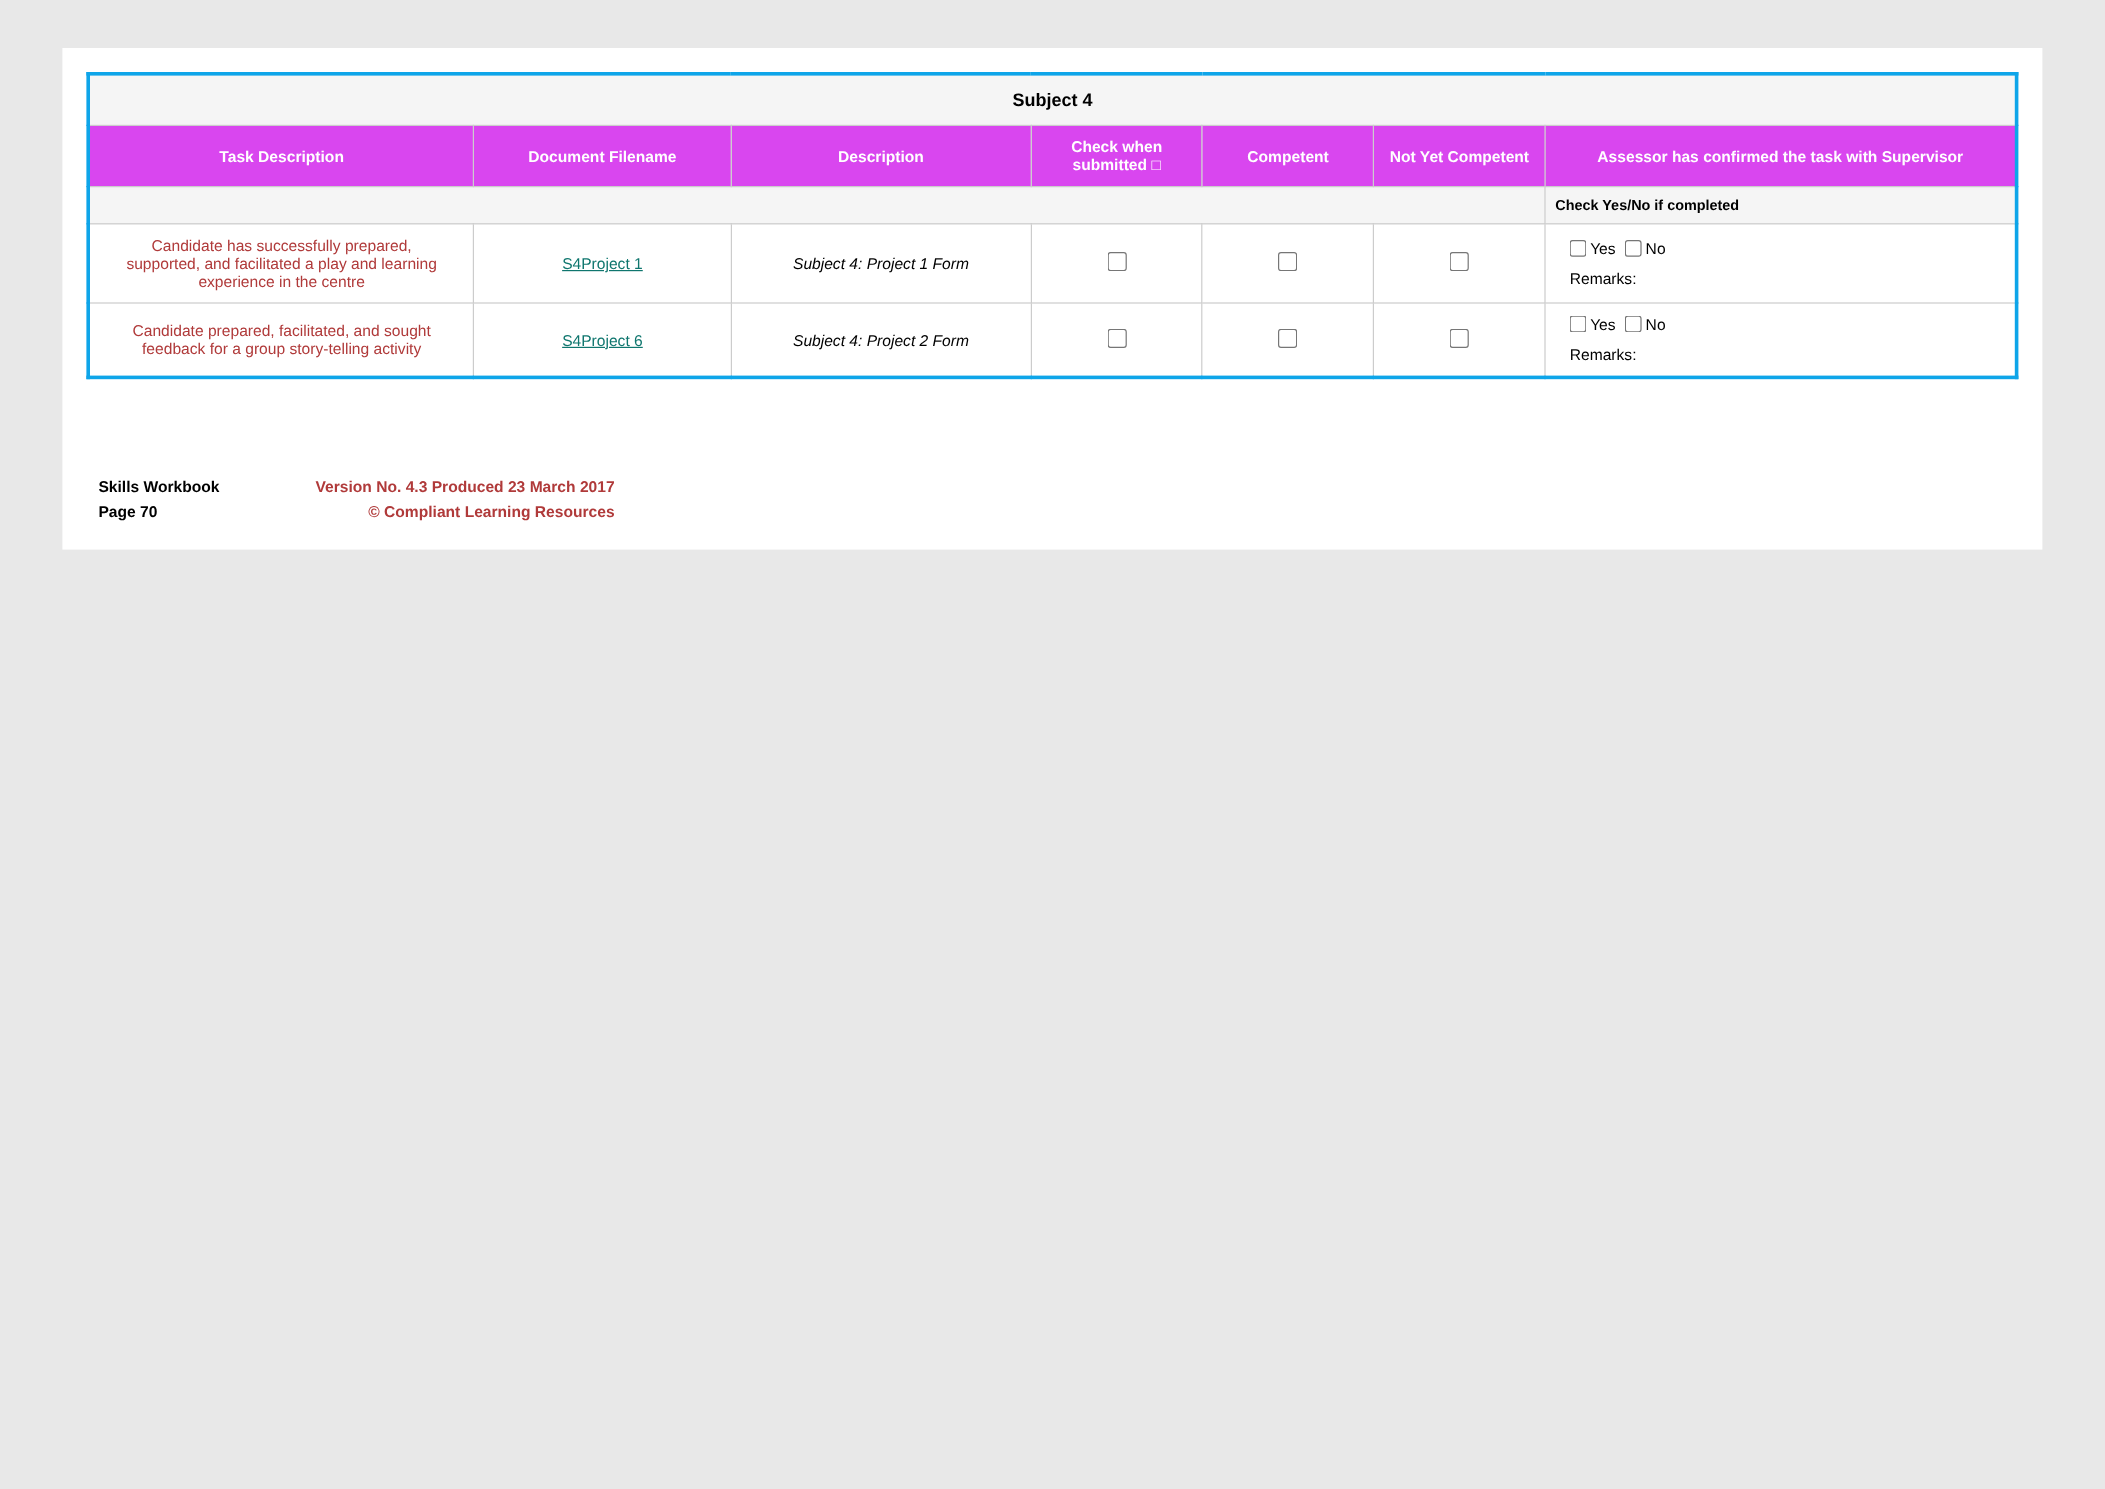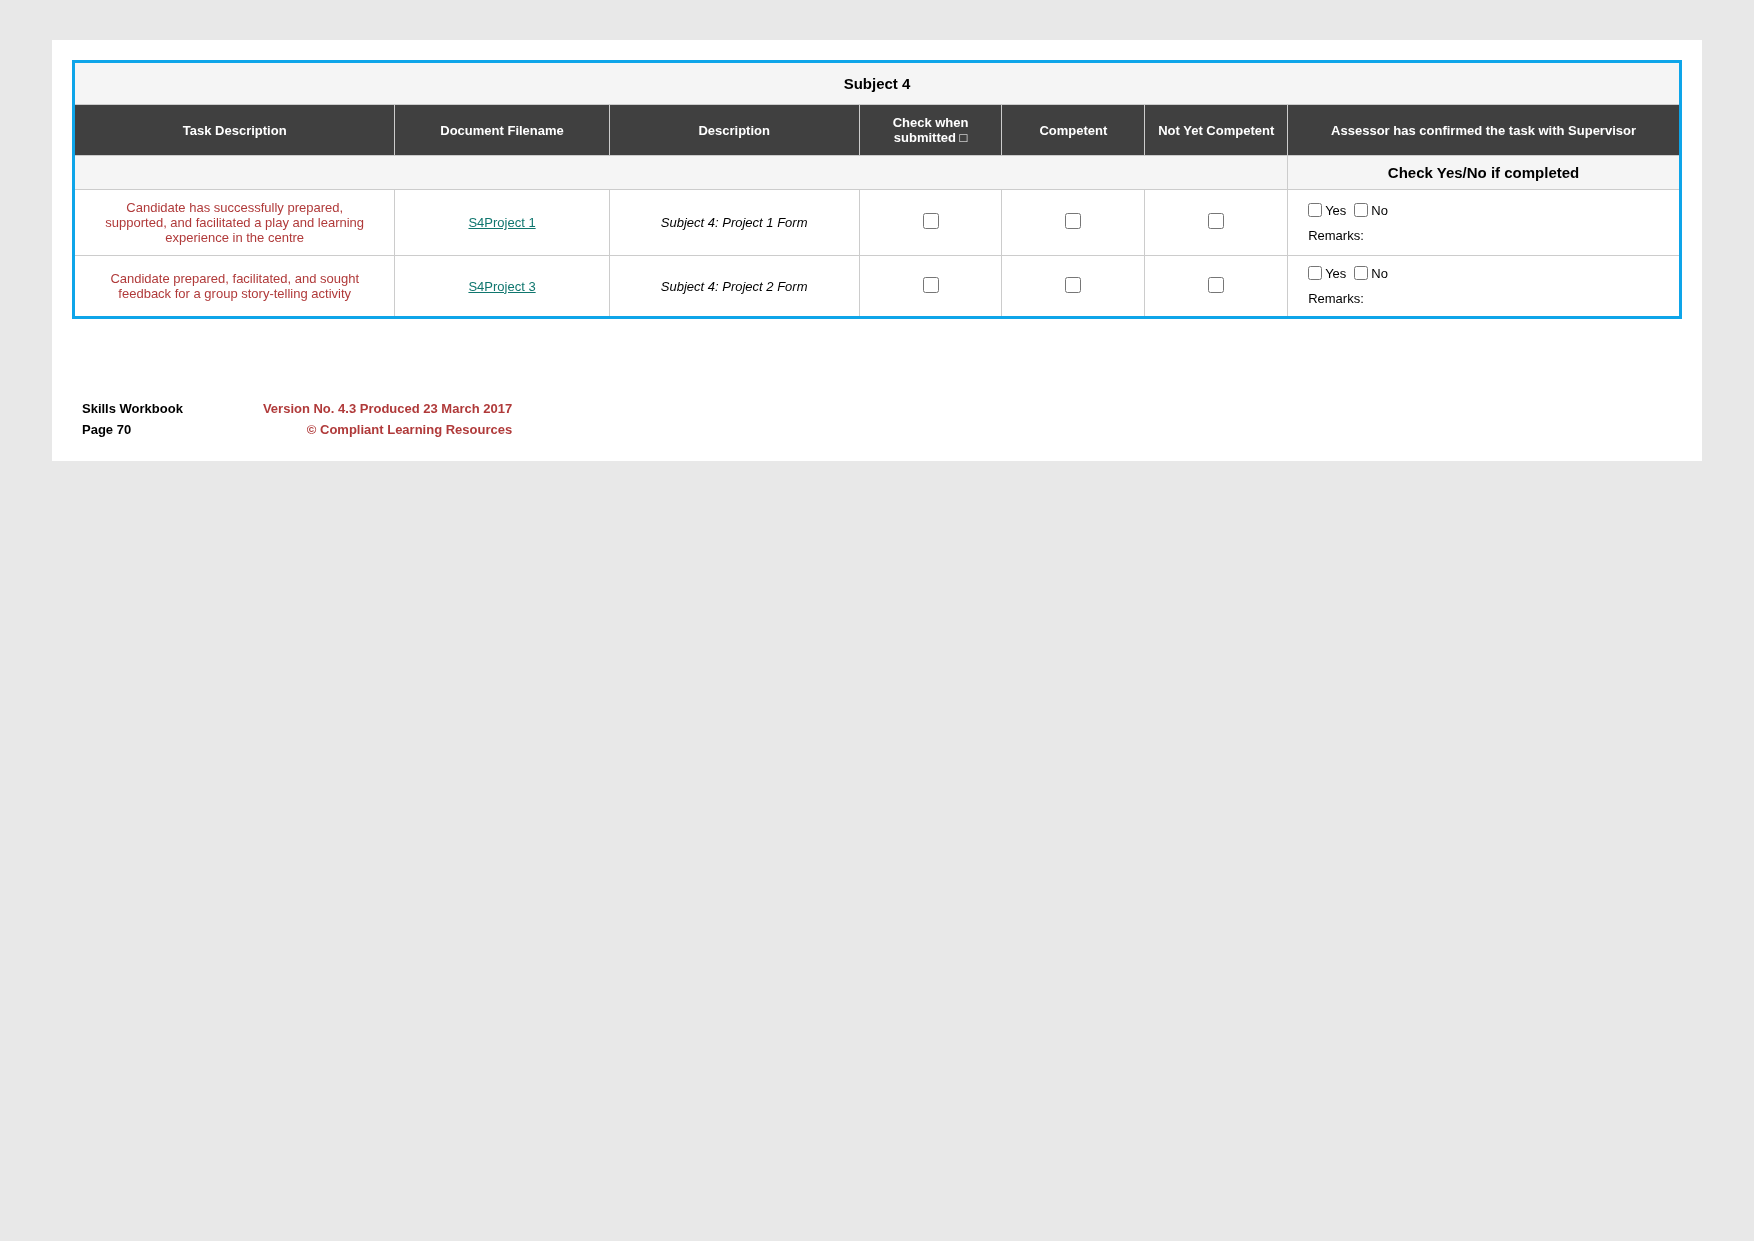--- a/index.html
+++ b/index.html
@@ -25,33 +25,33 @@
     }
     .subject-header {
       background: #f5f5f5;
       text-align: center;
       font-weight: bold;
       font-size: 15px;
       padding: 12px;
       border: 1px solid #ccc;
     }
     .col-header-row th {
-      background: #404040;
+      background: #d946ef;
       color: #fff;
       font-weight: bold;
       text-align: center;
       padding: 10px 8px;
       border: 1px solid #ccc;
       vertical-align: middle;
     }
     .sub-header-row td {
       background: #f5f5f5;
-      text-align: center;
-      font-weight: bold;
-      font-size: 15px;
+      text-align: left;
+      font-weight: bold;
+      font-size: 12px;
       padding: 8px;
       border: 1px solid #ccc;
     }
     .data-row td {
       border: 1px solid #ccc;
       vertical-align: middle;
       padding: 10px 20px;
     }
     .task-desc-cell {
       color: #b03a3a;
@@ -182,21 +182,21 @@
               <span>No</span>
             </label>
           </div>
           <div class="remarks-label">Remarks:</div>
         </td>
       </tr>
 
       <tr class="data-row">
         <td class="task-desc-cell">Candidate prepared, facilitated, and sought feedback for a group story-telling activity</td>
         <td class="doc-filename-cell">
-          <a href="#">S4Project 3</a>
+          <a href="#">S4Project 6</a>
         </td>
         <td class="description-cell">Subject 4: Project 2 Form</td>
         <td class="checkbox-cell">
           <input type="checkbox" style="">
         </td>
         <td class="checkbox-cell">
           <input type="checkbox" style="">
         </td>
         <td class="checkbox-cell">
           <input type="checkbox" style="">

